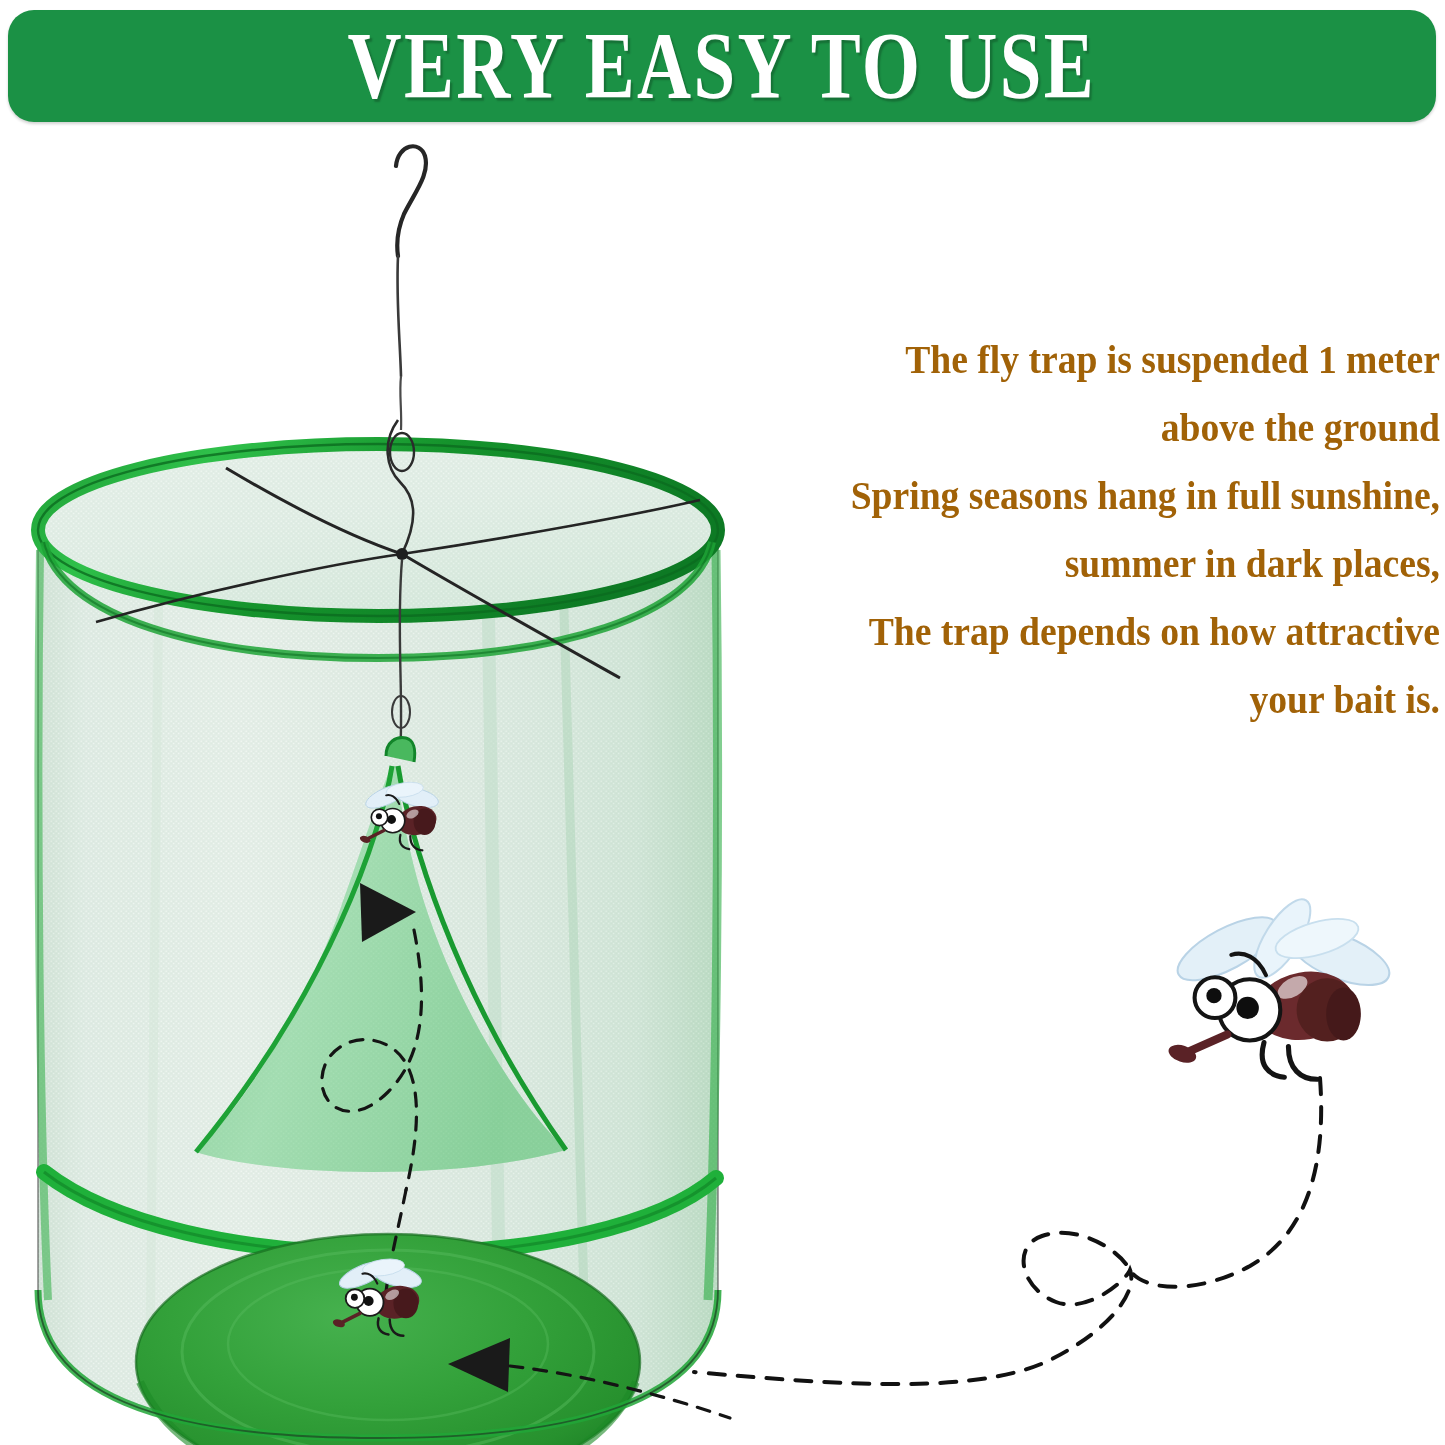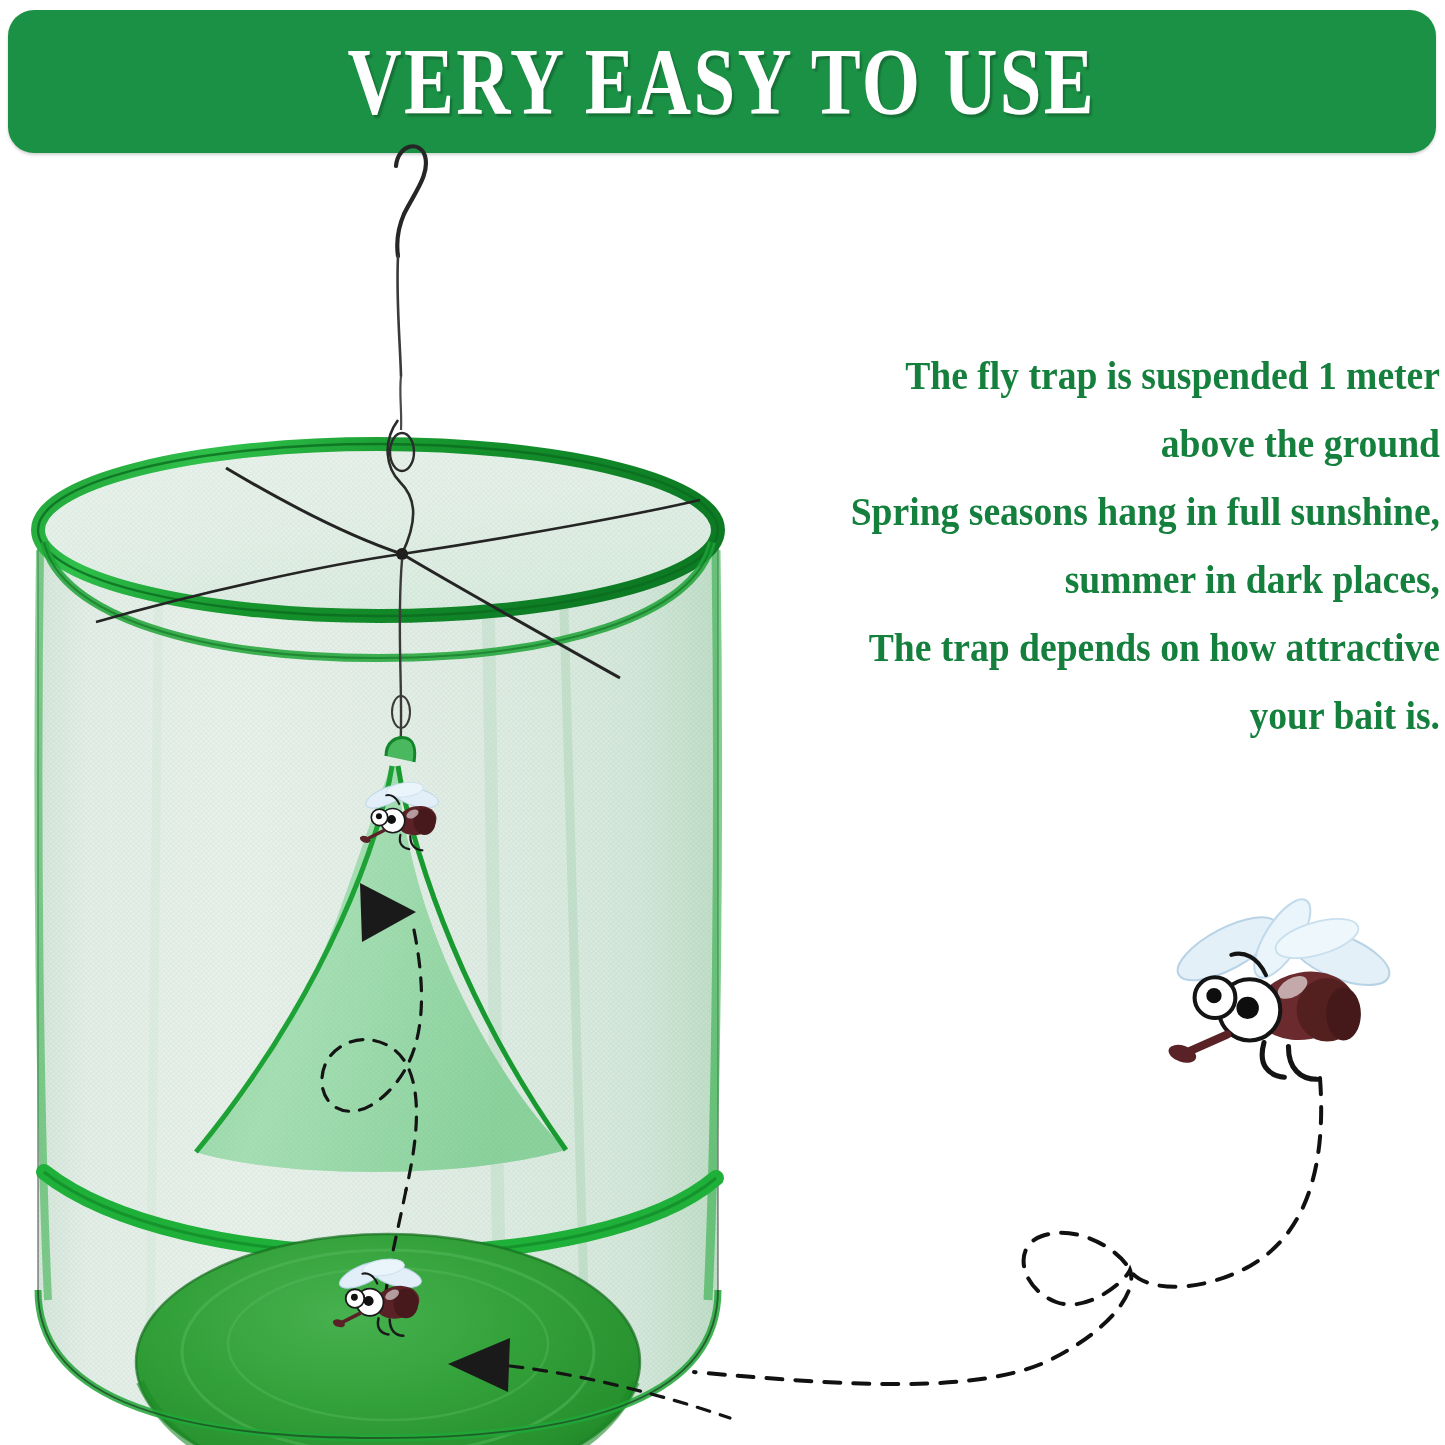--- a/index.html
+++ b/index.html
@@ -15,21 +15,21 @@
     font-family: "Liberation Serif", serif;
     -webkit-font-smoothing: antialiased;
   }
 
   
   #header-banner {
     position: absolute;
     left: 8px;
     top: 10px;
     width: 1428px;
-    height: 143px;
+    height: 112px;
     background: #1b9145;
     border-radius: 26px;
     box-sizing: border-box;
     display: flex;
     align-items: center;
     justify-content: center;
     box-shadow: 0 2px 3px rgba(0,0,0,0.18);
   }
   #header-title {
     color: #ffffff;
@@ -41,26 +41,26 @@
     transform: scaleX(0.78);
     transform-origin: center;
     white-space: nowrap;
     text-shadow: 3px 3px 2px rgba(0,0,0,0.22);
   }
 
   
   #instructions {
     position: absolute;
     left: 760px;
-    top: 342px;
+    top: 326px;
     width: 680px;
     text-align: right;
     font-family: "Liberation Serif", serif;
     font-weight: 700;
-    color: #15803d;
+    color: #a16207;
   }
   #instructions .line {
     font-size: 40px;
     line-height: 68px;
     white-space: nowrap;
     transform: scaleX(0.94);
     transform-origin: right center;
   }
 
   

